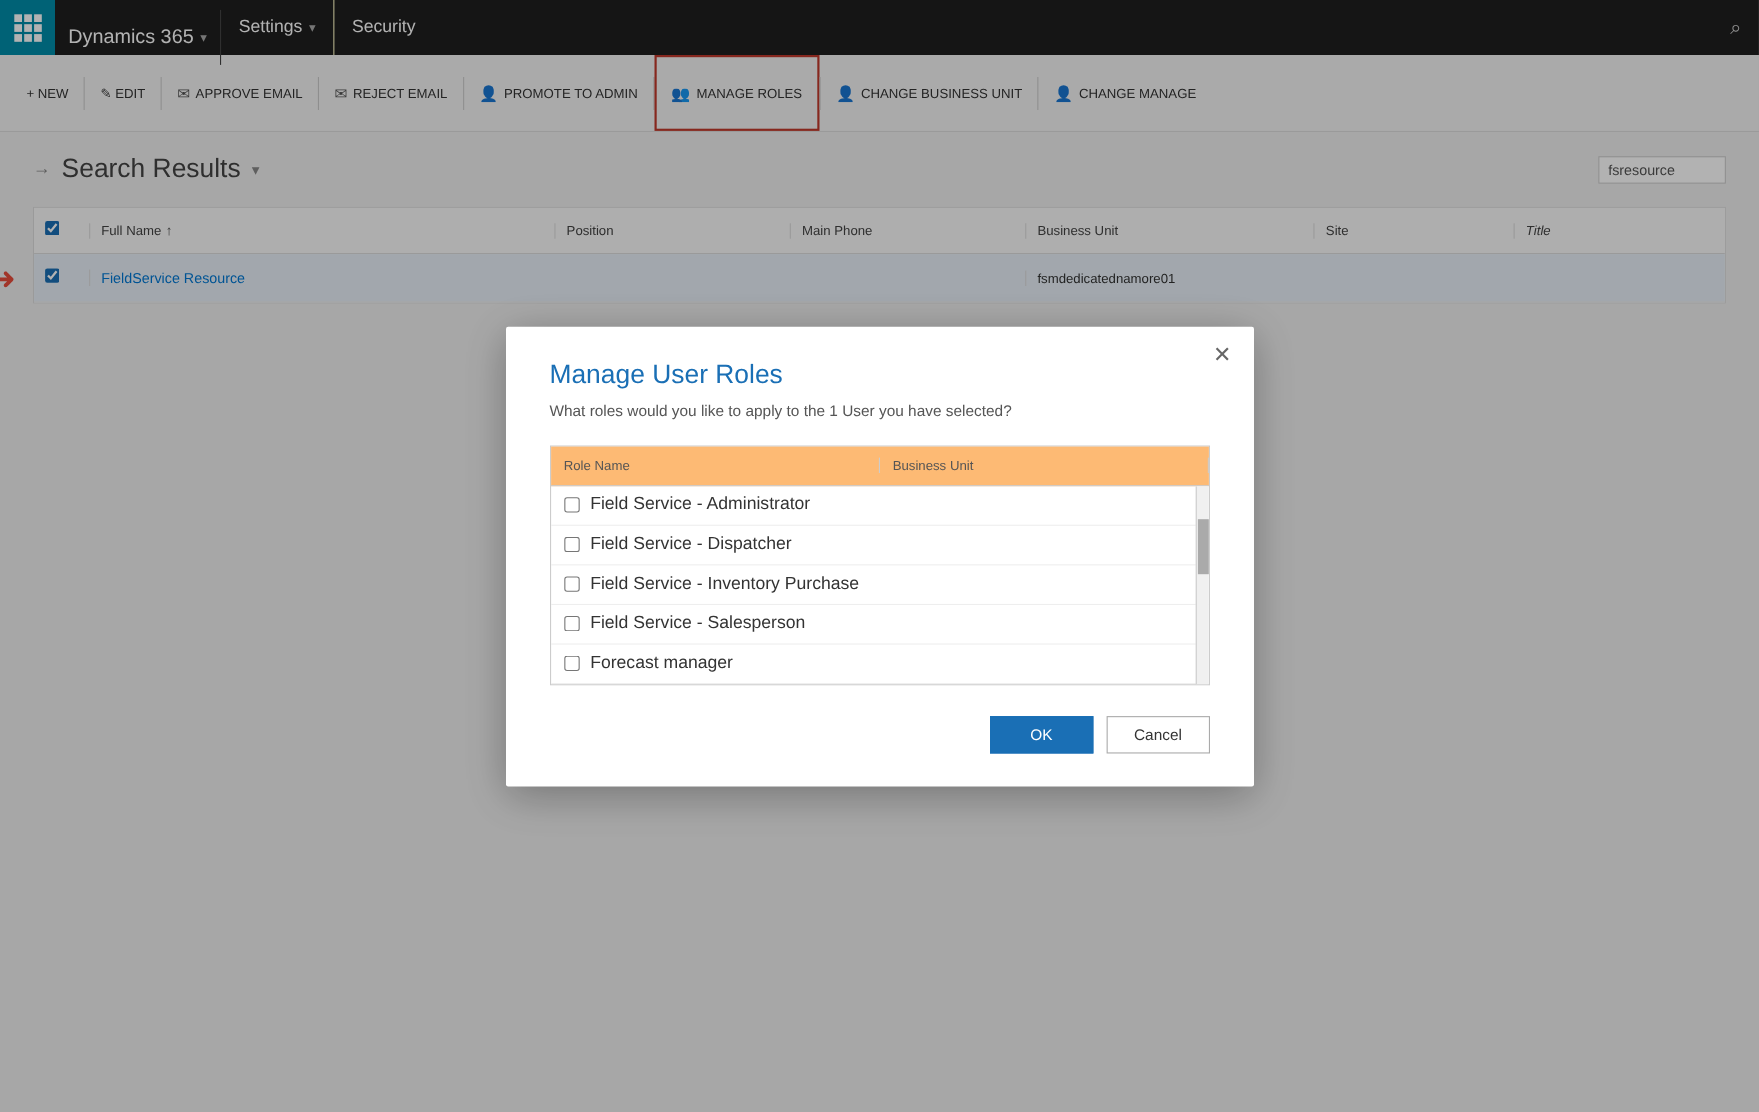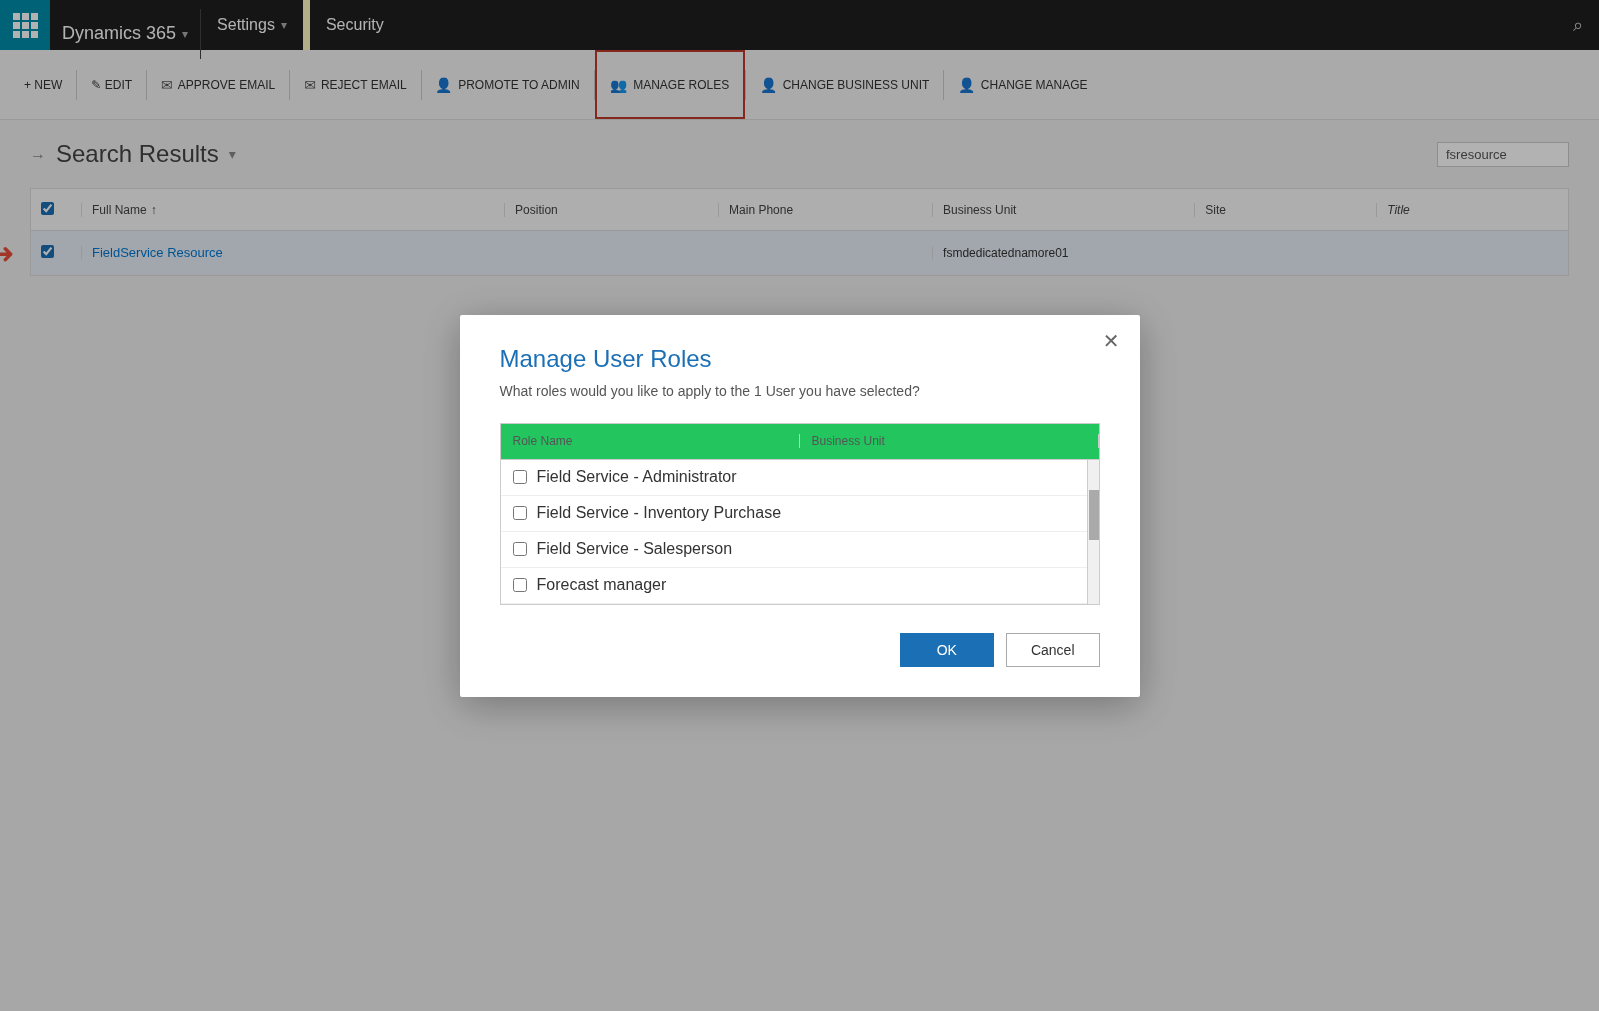--- a/index.html
+++ b/index.html
@@ -42,21 +42,21 @@
       gap: 6px;
       margin-top: 17px;
     }
     .nav-brand .chevron { font-size: 12px; color: #aaa; }
     .nav-settings {
       display: flex; align-items: center;
       padding: 0 16px;
       color: white;
       font-size: 16px;
       font-weight: 300;
-      border-right: 7px solid #fef9c3;
+      border-right: 1px solid #fef9c3;
       height: 100%;
       gap: 6px;
     }
     .nav-settings .chevron { font-size: 12px; color: #aaa; }
     .nav-security {
       display: flex; align-items: center;
       padding: 0 16px;
       color: white;
       font-size: 16px;
       font-weight: 300;
@@ -124,21 +124,21 @@
       color: #444;
     }
     .search-chevron { color: #888; font-size: 14px; }
     .search-input-right {
       margin-left: auto;
       background: white;
       border: 1px solid #ccc;
       padding: 4px 8px;
       font-size: 13px;
       color: #555;
-      width: 132px;
+      width: 116px;
     }
 
     
     .data-table-wrapper {
       background: white;
       border: 1px solid #ddd;
     }
     .table-header {
       display: flex;
       align-items: center;
@@ -233,21 +233,21 @@
       margin-bottom: 24px;
     }
 
     
     .roles-table-wrapper {
       border: 1px solid #ccc;
       position: relative;
     }
     .roles-table-header {
       display: flex;
-      background: #22c55e;
+      background: #fdba74;
       border-bottom: 1px solid #ccc;
       height: 36px;
       align-items: center;
     }
     .roles-th {
       font-size: 12px;
       color: #555;
       padding: 0 12px;
       border-right: 1px solid #ccc;
     }
@@ -462,20 +462,24 @@
             <span>Business Unit</span>
           </div>
         </div>
         <div class="roles-list" style="position:relative;">
 
           <div class="roles-row">
             <input type="checkbox" id="role0" style="">
             <label for="role0">Field Service - Administrator</label>
           </div>
 
+          <div class="roles-row">
+            <input type="checkbox" id="role1" style="">
+            <label for="role1">Field Service - Dispatcher</label>
+          </div>
 
           <div class="roles-row">
             <input type="checkbox" id="role2" style="">
             <label for="role2">Field Service - Inventory Purchase</label>
           </div>
 
 
           <div class="roles-row">
             <input type="checkbox" id="role4" style="">
             <label for="role4">Field Service - Salesperson</label>

